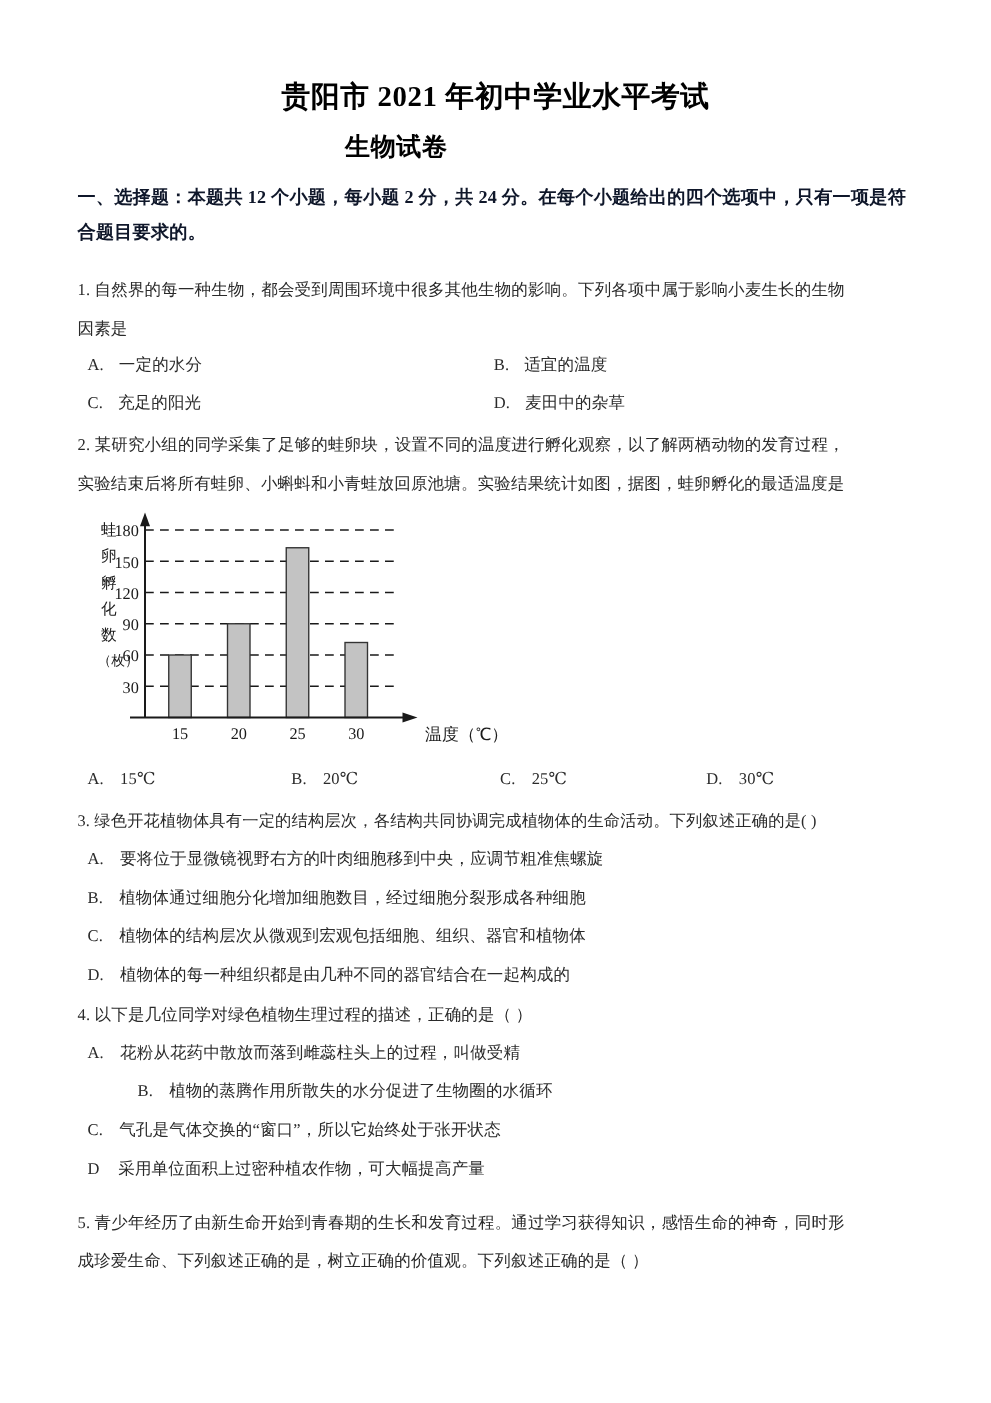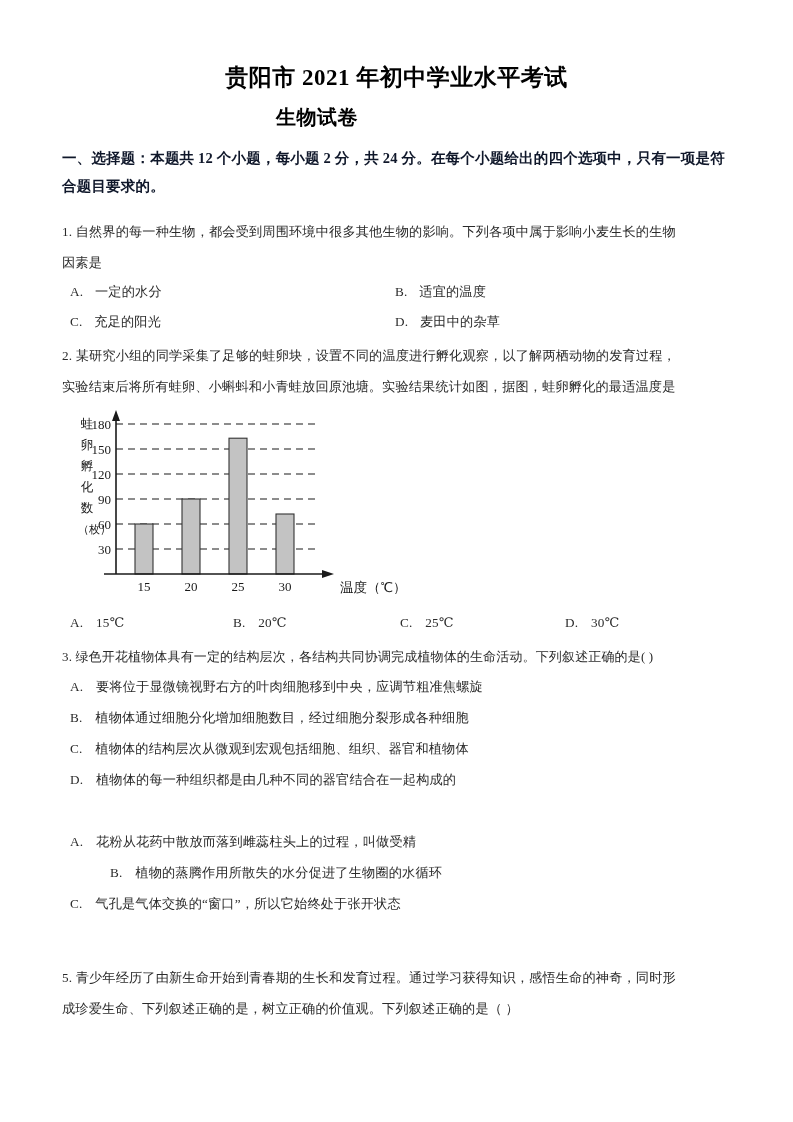--- a/index.html
+++ b/index.html
@@ -235,34 +235,40 @@
     <span>C.</span>
     <span style="display:inline-block;width:6px;"></span>
     <span>植物体的结构层次从微观到宏观包括细胞、组织、器官和植物体</span>
   </div>
   <div class="opt" style="left:70px; top:765px;">
     <span>D.</span>
     <span style="display:inline-block;width:6px;"></span>
     <span>植物体的每一种组织都是由几种不同的器官结合在一起构成的</span>
   </div>
 
+  <div class="q-stem" style="left:62px; top:796px; width:678px;">4. 以下是几位同学对绿色植物生理过程的描述，正确的是（        ）</div>
 
   <div class="opt" style="left:70px; top:827px;">
     <span>A.</span>
     <span style="display:inline-block;width:6px;"></span>
     <span>花粉从花药中散放而落到雌蕊柱头上的过程，叫做受精</span>
   </div>
   <div class="opt" style="left:70px; top:858px;margin-left:40px;">
     <span>B.</span>
     <span style="display:inline-block;width:6px;"></span>
     <span>植物的蒸腾作用所散失的水分促进了生物圈的水循环</span>
   </div>
   <div class="opt" style="left:70px; top:889px;">
     <span>C.</span>
     <span style="display:inline-block;width:6px;"></span>
     <span>气孔是气体交换的“窗口”，所以它始终处于张开状态</span>
+  </div>
+  <div class="opt" style="left:70px; top:920px;">
+    <span>D</span>
+    <span style="display:inline-block;width:8px;"></span>
+    <span>采用单位面积上过密种植农作物，可大幅提高产量</span>
   </div>
 
   <div class="q-stem" style="left:62px; top:962px; width:678px;">5. 青少年经历了由新生命开始到青春期的生长和发育过程。通过学习获得知识，感悟生命的神奇，同时形</div>
   <div class="q-stem" style="left:62px; top:993px; width:678px;">成珍爱生命、下列叙述正确的是，树立正确的价值观。下列叙述正确的是（        ）</div>
 
 
 </div>
 
 </body></html>

